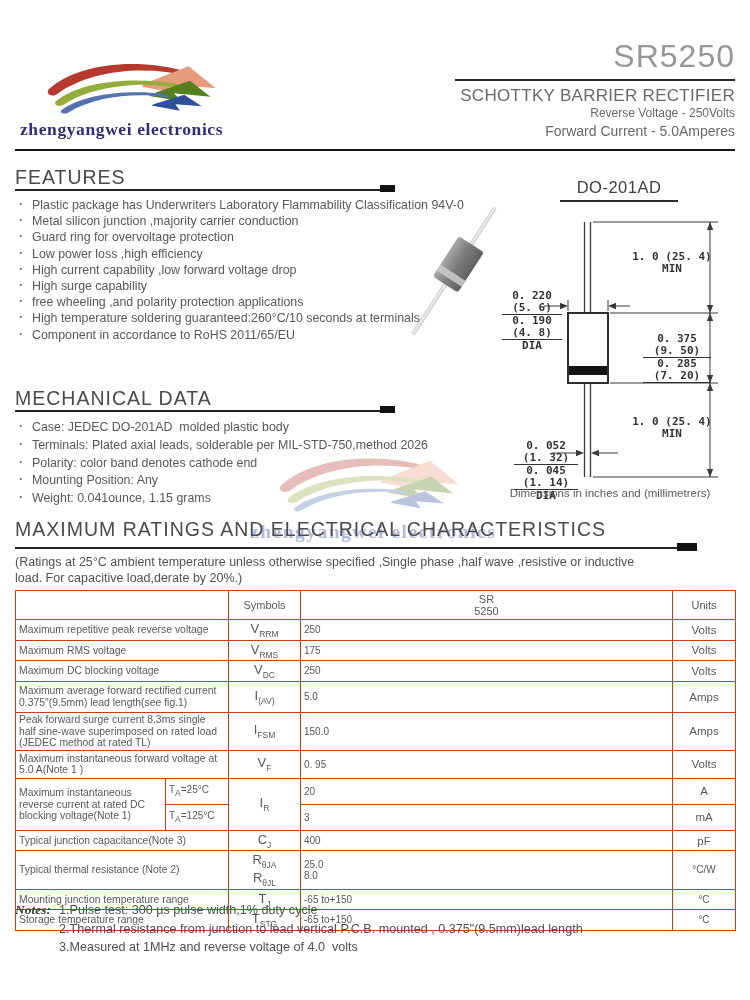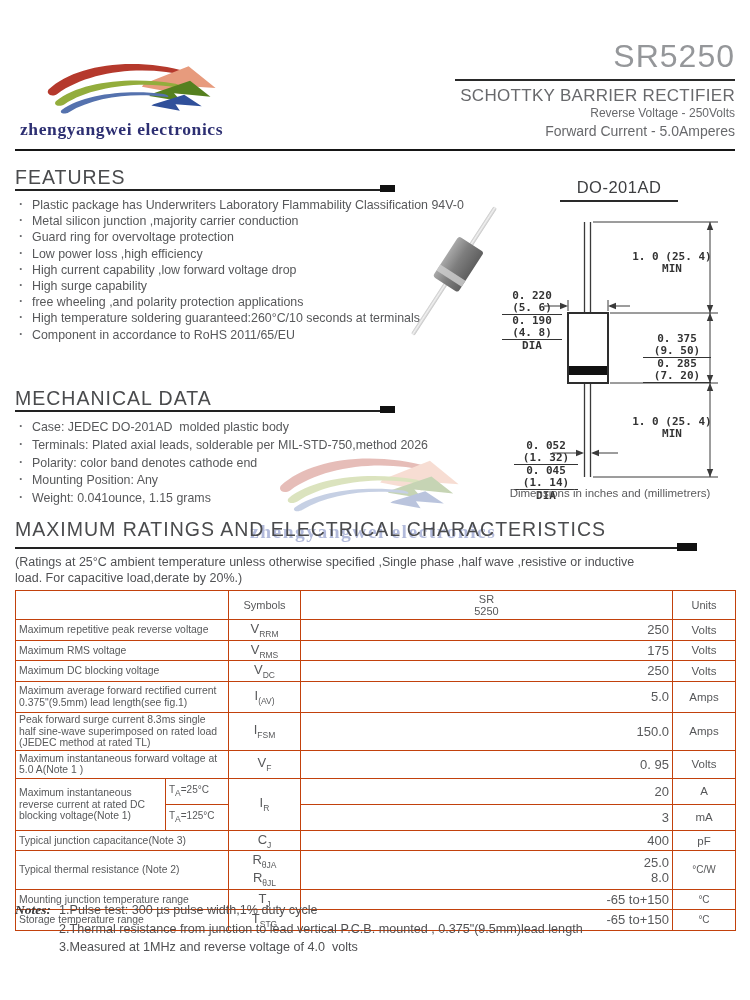--- a/index.html
+++ b/index.html
@@ -49,21 +49,21 @@
            font-size:19.5px;letter-spacing:1.5px;color:rgba(115,130,190,.55);z-index:1;}
   
   .cond-p{position:absolute;left:15px;font-size:12.5px;color:#505154;}
   
   table.rt{position:absolute;left:15px;top:590px;width:720px;border-collapse:collapse;table-layout:fixed;}
   table.rt td{border:1px solid #c2410c;vertical-align:middle;padding:1px 3px;color:#57585a;}
   td.p{text-align:left;font-size:10.4px;line-height:11.5px;padding-left:11px;}
   td.cond{font-size:10px;text-align:left;padding-left:6px;}
   td.sym{text-align:center;font-size:13px;}
   td.sym sub,td.cond sub{font-size:8.5px;}
-  td.val{text-align:right;font-size:13px;}
+  td.val{text-align:left;font-size:10px;}
   td.unit{text-align:center;font-size:11.5px;}
   td.hd{text-align:center;font-size:11px;}
   tr.h29{height:29px;}tr.h19{height:19px;}tr.h18{height:18px;}tr.h31{height:31px;}
   tr.h38{height:38px;}tr.h28{height:28px;}tr.h26{height:26px;}
   
   .notes{position:absolute;left:15px;top:901px;font-size:12.6px;color:#4f5052;}
   .notes .row{display:flex;line-height:18.6px;white-space:pre-wrap;}
   .notes .lbl{font-family:"Liberation Serif",serif;font-style:italic;font-weight:bold;
               color:#3c3c3e;width:44px;font-size:13.5px;}
   .notes .ind{margin-left:44px;}

